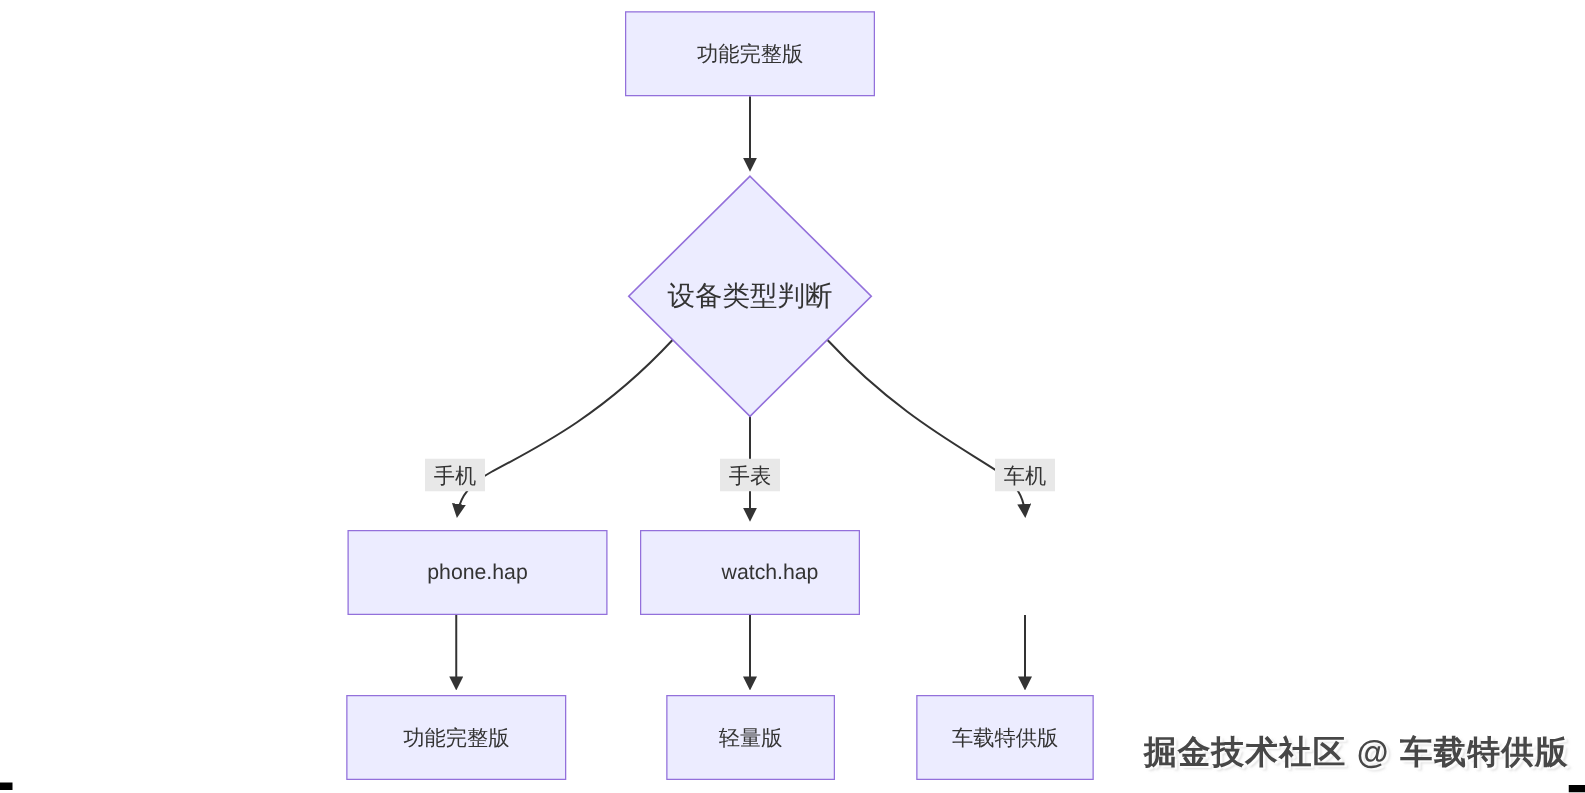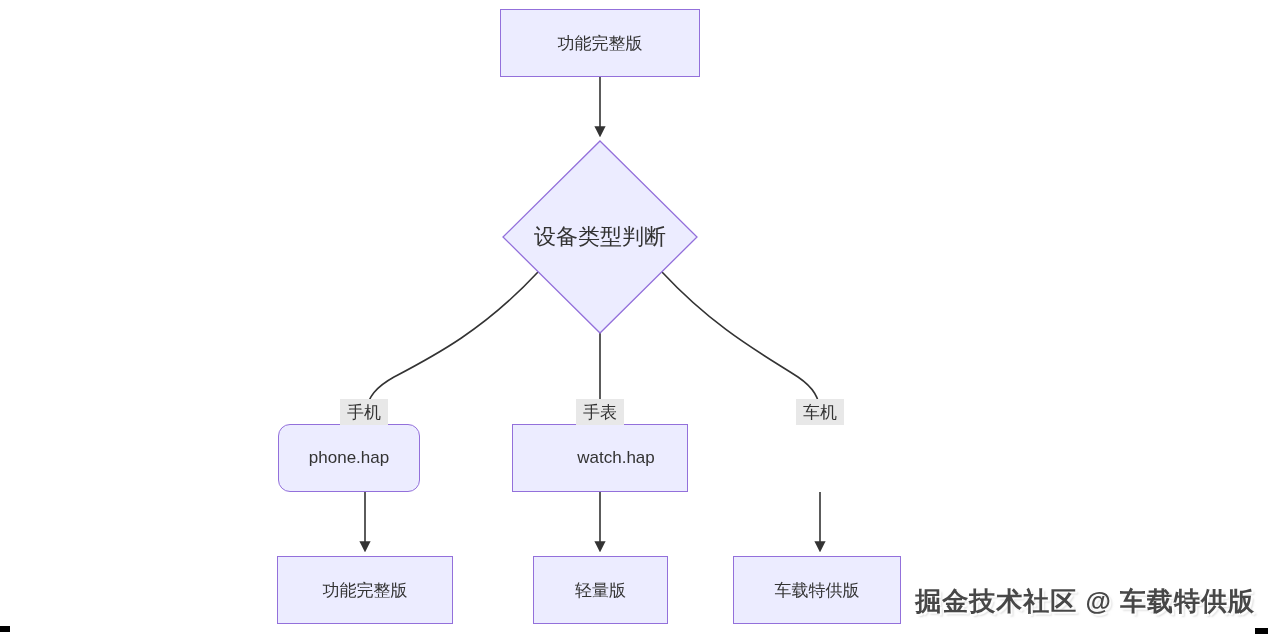--- a/index.html
+++ b/index.html
@@ -60,21 +60,20 @@
   .edge-label{
     position:absolute;
     background:var(--edge-label-bg);
     color:var(--text-color);
     display:flex;
     align-items:center;
     justify-content:center;
     font-size:17px;
     padding:7px 3px;
     box-sizing:border-box;
-    margin-top:32px;
   }
   .watermark{
     position:absolute;
     right:13px;
     top:584px;
     font-size:26px;
     font-weight:bold;
     letter-spacing:1px;
     color:#474747;
     text-shadow:2px 2px 1px rgba(255,255,255,0.95), 3px 3px 2px rgba(200,200,200,0.6);
@@ -112,30 +111,30 @@
 
     <path class="edge-path" d="M 820 492 L 820 549" marker-end="url(#arrowhead)"></path>
 
     <polygon class="diamond-shape" points="600,141 697,237 600,333 503,237"></polygon>
   </svg>
 
   <div class="node" style="left:500px;top:9px;width:200px;height:68px;">功能完整版</div>
 
   <div class="diamond-label" style="left:510px;top:222px;width:180px;height:30px;">设备类型判断</div>
 
-  <div class="node" style="left:278px;top:424px;width:142px;height:68px;border-radius:12px;">phone.hap</div>
+  <div class="node" style="left:278px;top:424px;width:208px;height:68px;">phone.hap</div>
 
   <div class="node" style="left:512px;top:424px;width:176px;height:68px;padding-left:32px;">watch.hap</div>
 
 
   <div class="node" style="left:533px;top:556px;width:135px;height:68px;">轻量版</div>
 
   <div class="node" style="left:277px;top:556px;width:176px;height:68px;">功能完整版</div>
 
-  <div class="node" style="left:733px;top:556px;width:168px;height:68px;">车载特供版</div>
+  <div class="node" style="left:733px;top:556px;width:142px;height:68px;">车载特供版</div>
 
   <div class="edge-label" style="left:340px;top:367px;min-width:48px;height:26px;">手机</div>
 
   <div class="edge-label" style="left:576px;top:367px;min-width:48px;height:26px;">手表</div>
 
   <div class="edge-label" style="left:796px;top:367px;min-width:48px;height:26px;text-align:center;">车机</div>
 
   <div class="watermark">掘金技术社区 @ 车载特供版</div>
 
   <div class="corner-mark left"></div>

